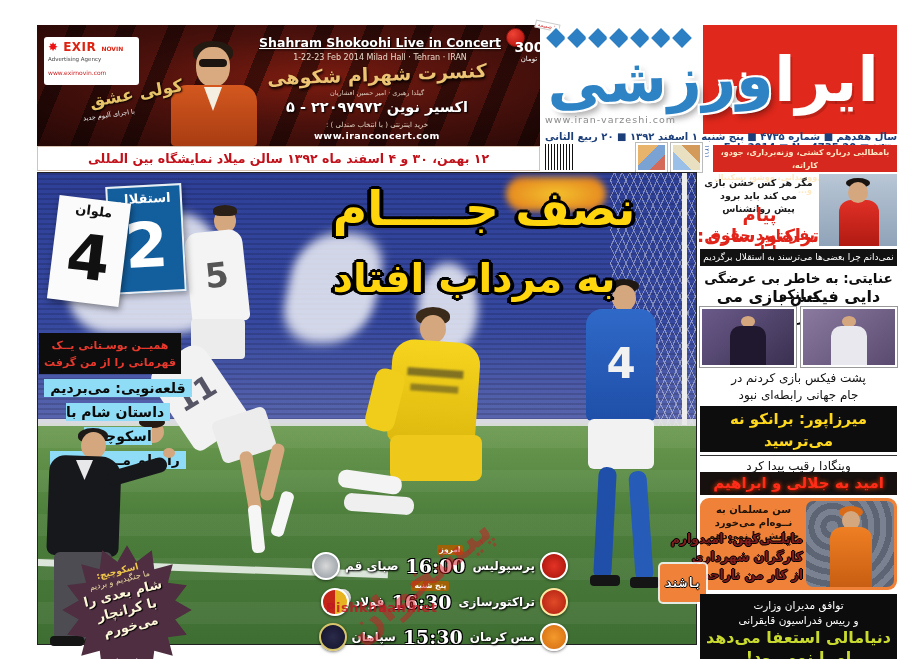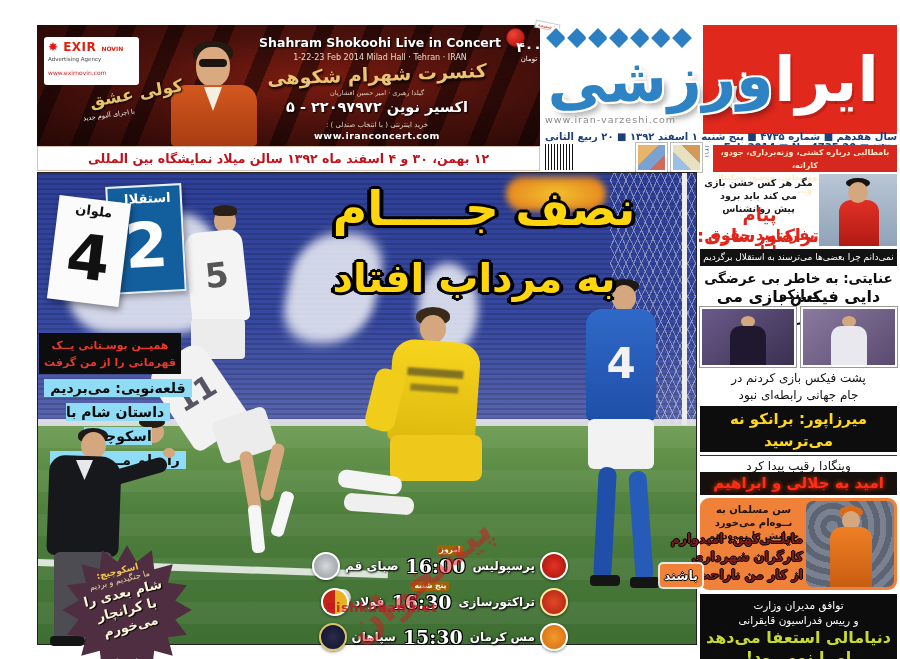--- a/index.html
+++ b/index.html
@@ -14,21 +14,21 @@
       overflow:hidden;}
   .ad::before{content:"";position:absolute;inset:0;
       background:repeating-linear-gradient(112deg, transparent 0 30px, rgba(0,0,0,.45) 30px 46px);}
   .exir{left:7px;top:12px;width:95px;height:48px;background:#fff;border-radius:3px;
         padding:3px 4px;box-sizing:border-box;line-height:11px;}
   .exir .star{color:#e11;font-size:12px;}
   .exir .nm{color:#d21;font-size:12px;font-weight:bold;letter-spacing:.5px;}
   .exir .nm2{color:#d21;font-size:6px;font-weight:bold;}
   .exir .tag{color:#444;font-size:5.5px;display:block;}
   .exir .url{color:#c22;font-size:6px;display:block;margin-top:2px;}
-  .adtitle{right:10px;top:10px;width:300px;color:#fff;font-size:12.5px;font-weight:bold;text-align:center;text-shadow:1px 1px 2px #000;}
+  .adtitle{right:10px;top:10px;width:300px;color:#fff;font-size:12.5px;font-weight:bold;text-align:center;text-shadow:1px 1px 2px #000;text-decoration:underline;}
   .adsub{right:10px;top:28px;width:300px;color:#e8d8c8;font-size:8px;text-align:center;}
   .adfa{right:28px;top:38px;width:270px;color:#ecc474;font-size:19px;font-weight:bold;text-align:center;
         text-shadow:1px 2px 3px #000;transform:rotate(-2deg);}
   .adcred{right:28px;top:64px;width:270px;color:#d8c8b8;font-size:6.5px;text-align:center;}
   .adphone{right:28px;top:74px;width:270px;color:#fff;font-size:14.5px;font-weight:bold;text-align:center;text-shadow:1px 1px 2px #000;}
   .adbuy{right:28px;top:96px;width:270px;color:#e2d2c2;font-size:7px;text-align:center;}
   .adbuyurl{right:28px;top:105px;width:270px;color:#fff;font-size:9.5px;font-weight:bold;text-align:center;letter-spacing:.5px;}
   .singer{left:118px;top:16px;width:116px;height:105px;}
   .sg-hair{left:38px;top:0;width:40px;height:22px;background:#241a12;border-radius:50% 50% 40% 40%;}
   .sg-head{left:41px;top:6px;width:34px;height:40px;background:#d9a97f;border-radius:45% 45% 48% 48%;}
@@ -212,22 +212,22 @@
   .obox{top:324px;left:0;right:0;height:92px;background:#f08138;border-radius:9px;box-shadow:0 0 0 2px rgba(255,255,255,.85);}
   .ophoto{position:absolute;right:3px;top:3px;width:88px;height:86px;border-radius:7px;overflow:hidden;
           background:repeating-radial-gradient(circle at 30% 30%,#7a8292 0 6px,#5d6575 6px 12px);}
   .o-fig{position:absolute;left:24px;top:26px;width:42px;height:60px;background:linear-gradient(#ef7f24,#c85e12);border-radius:12px 12px 0 0;}
   .o-head{position:absolute;left:36px;top:10px;width:18px;height:19px;border-radius:50%;}
   .o-hood{position:absolute;left:33px;top:5px;width:24px;height:12px;background:#d86a18;border-radius:50%;}
   .ok1{position:absolute;top:5px;right:94px;left:4px;direction:rtl;text-align:center;font-size:10px;font-weight:bold;color:#1c1208;line-height:13px;}
   .ohl{direction:rtl;text-align:right;position:absolute;right:94px;left:-4px;color:#7f1d1d;font-weight:bold;font-size:12.5px;
        text-shadow:-1px 0 #000,1px 0 #000,0 -1px #000,0 1px #000;white-space:nowrap;}
   .ohl1{top:33px;}.ohl2{top:51px;}.ohl3{top:69px;}
-  .chip{position:absolute;left:-40px;top:66px;background:#f08138;border-radius:3px;padding:4px 4px;color:#fff;font-weight:bold;
-        font-size:12.5px;text-shadow:-1px 0 #000,1px 0 #000,0 -1px #000,0 1px #000;box-shadow:0 0 0 2px rgba(255,255,255,.85);}
+  .chip{position:absolute;left:-40px;top:66px;background:#f08138;border-radius:3px;padding:11px 4px;color:#fff;font-weight:bold;
+        font-size:12.5px;text-shadow:-1px 0 #000,1px 0 #000,0 -1px #000,0 1px #000;box-shadow:0 0 0 2px rgba(255,255,255,.85);font-family:Liberation Mono, monospace;}
   .bbox{top:420px;left:0;right:0;height:74px;background:#0c0c0c;color:#fff;direction:rtl;text-align:center;padding-top:4px;box-sizing:border-box;}
   .bb-k{display:block;font-size:10.5px;line-height:15px;}
   .bb-h{display:block;font-size:16px;font-weight:bold;color:#c8da2f;line-height:20px;}
 </style>
 </head>
 <body>
 
 <div class="page">
 
   <div class="ab ad">
@@ -252,21 +252,21 @@
       <div class="ab sg-torso"></div>
       <div class="ab sg-shirt"></div>
     </div>
     <div class="ab goldscript rtl">کولی عشق</div>
     <div class="ab goldnote rtl">با اجرای آلبوم جدید</div>
   </div>
   <div class="ab adstrip rtl">۱۲ بهمن، ۳۰ و ۴ اسفند ماه ۱۳۹۲ سالن میلاد نمایشگاه بین المللی</div>
 
   <div class="ab price">
     <div class="ball"></div>
-    <div class="amt">۴۰۰</div>
+    <div class="amt">300</div>
     <div class="unit">تومان</div>
     <div class="rib rtl">با ضمیمه</div>
   </div>
 
   <div class="ab mast">
     <div class="fa">ایران</div>
   </div>
   <div class="ab diamonds">
     <span></span>
       <span></span>

